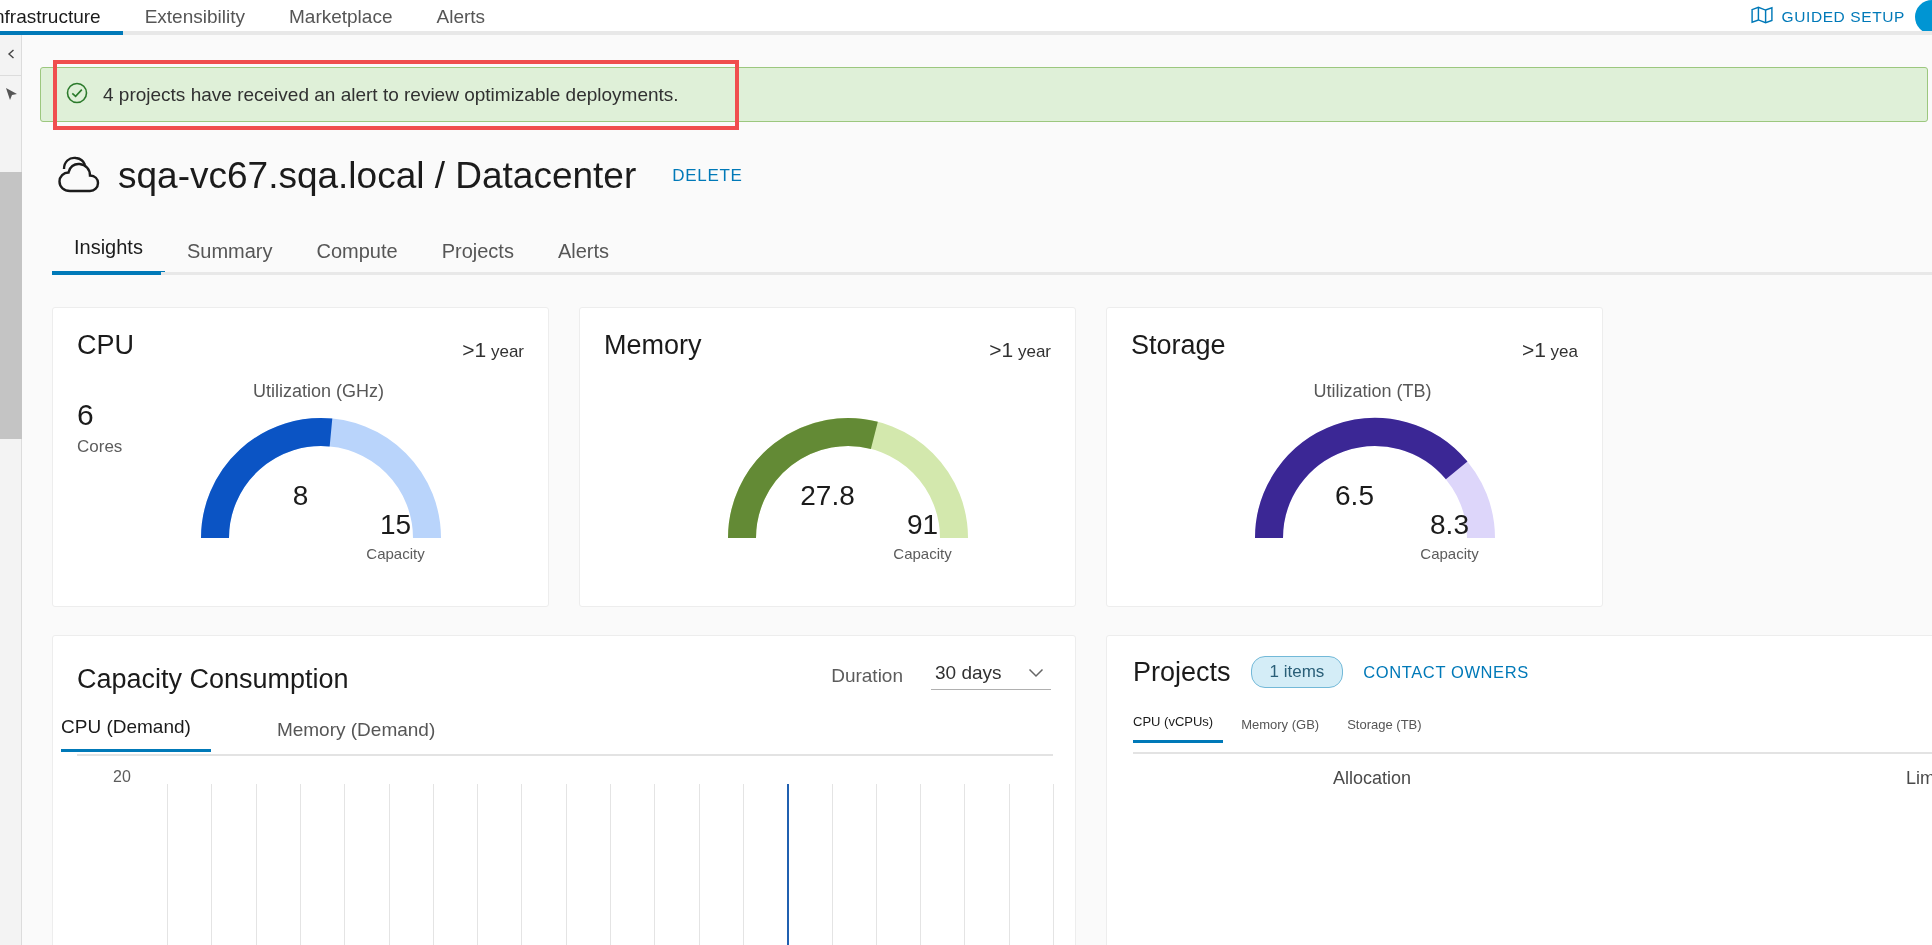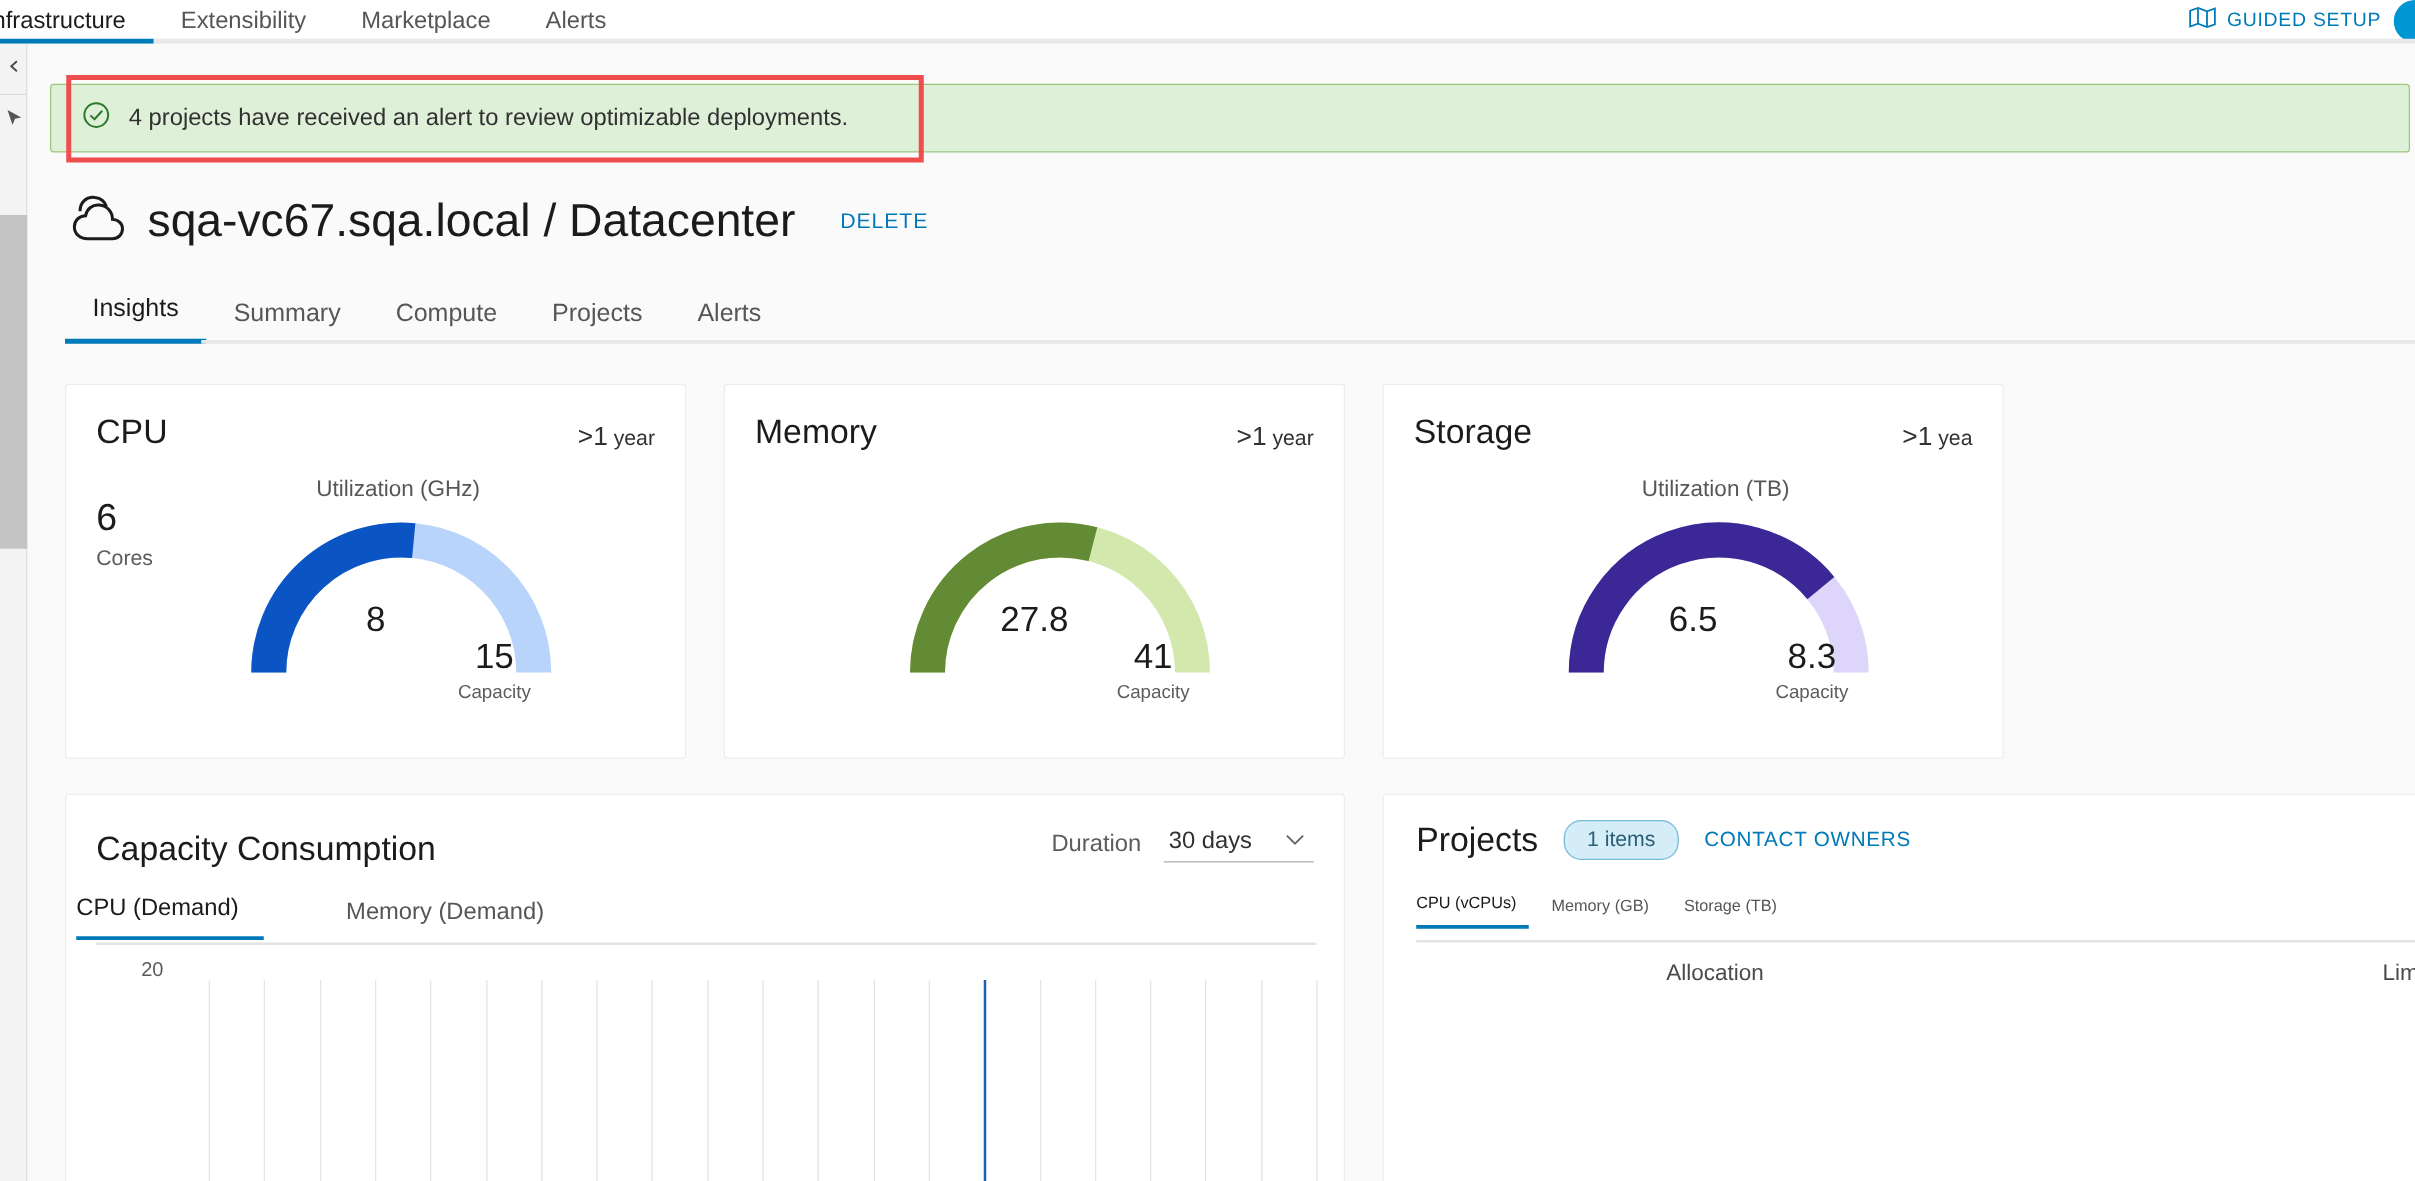--- a/index.html
+++ b/index.html
@@ -146,21 +146,21 @@
     position: absolute; top: 600px; left: 30px;
     width: 1024px; height: 340px;
     background: #ffffff; border: 1px solid #ededed; border-radius: 3px;
   }
   .cap-title {
     position: absolute; top: 28px; left: 24px;
     font-size: 27px; font-weight: 400; color: #1b1b1b;
   }
   .duration-wrap {
     position: absolute; top: 26px; right: 24px;
-    display: flex; align-items: center; gap: 18px;
+    display: flex; align-items: center; gap: 28px;
   }
   .duration-lbl { font-size: 19px; color: #5c5c5c; }
   .duration-select {
     display: flex; align-items: center; gap: 26px;
     border-bottom: 1px solid #b0b0b0; padding: 0 4px 5px 4px;
     cursor: pointer; min-width: 120px;
   }
   .duration-val { font-size: 19px; color: #313131; }
   .cap-tabs {
     position: absolute; top: 80px; left: 8px;
@@ -353,21 +353,21 @@
         <span>year</span>
       </div>
       <div class="gauge">
         <svg width="256" height="140" viewBox="0 0 256 140">
           <path d="M22 130 A106 106 0 0 1 234 130" fill="none" stroke="#d3e8ad" stroke-width="28"></path>
           <path id="arc-mem" d="M 22 130 A 106 106 0 0 1 154.36 27.33" fill="none" stroke="#638a35" stroke-width="28"></path>
         </svg>
       </div>
       <div class="gauge-value">27.8</div>
       <div class="gauge-cap">
-        <div class="gauge-cap-num">41</div>
+        <div class="gauge-cap-num">91</div>
         <div class="gauge-cap-lbl">Capacity</div>
       </div>
     </div>
 
     <div class="card">
       <div class="card-title">Storage</div>
       <div class="card-period">
         <b>&gt;</b><b>1</b>
         <span>yea</span>
       </div>

